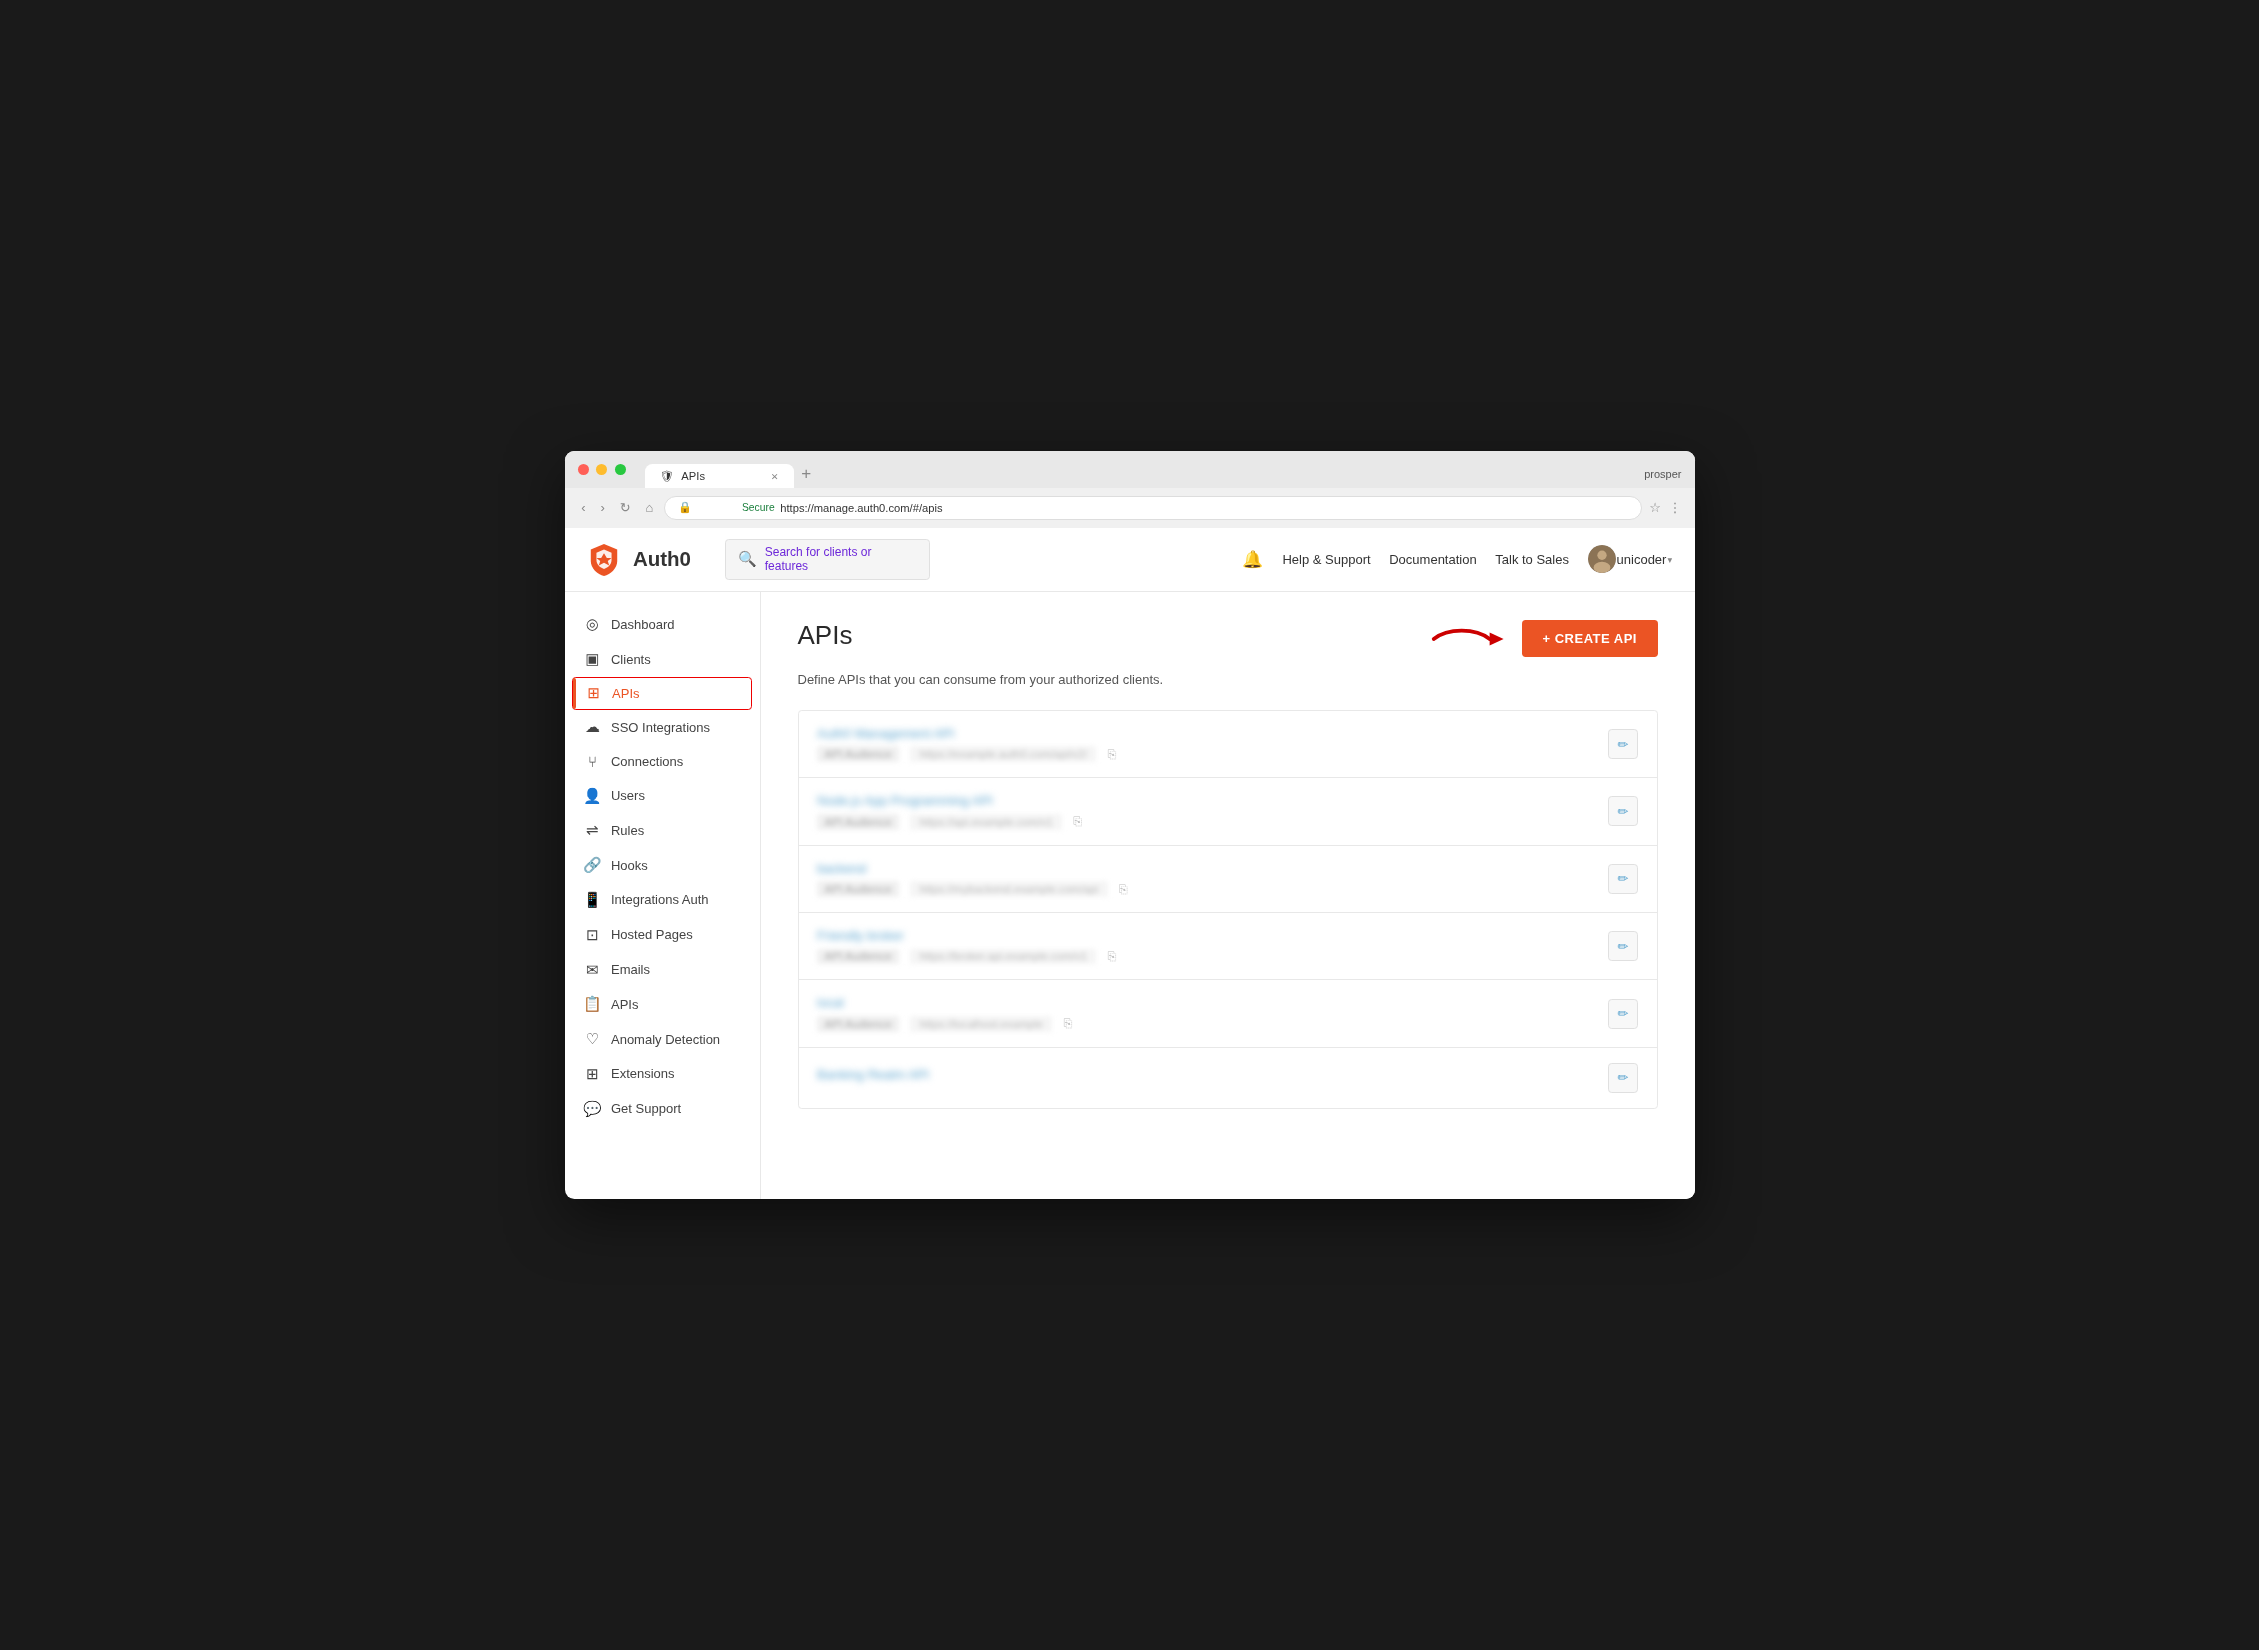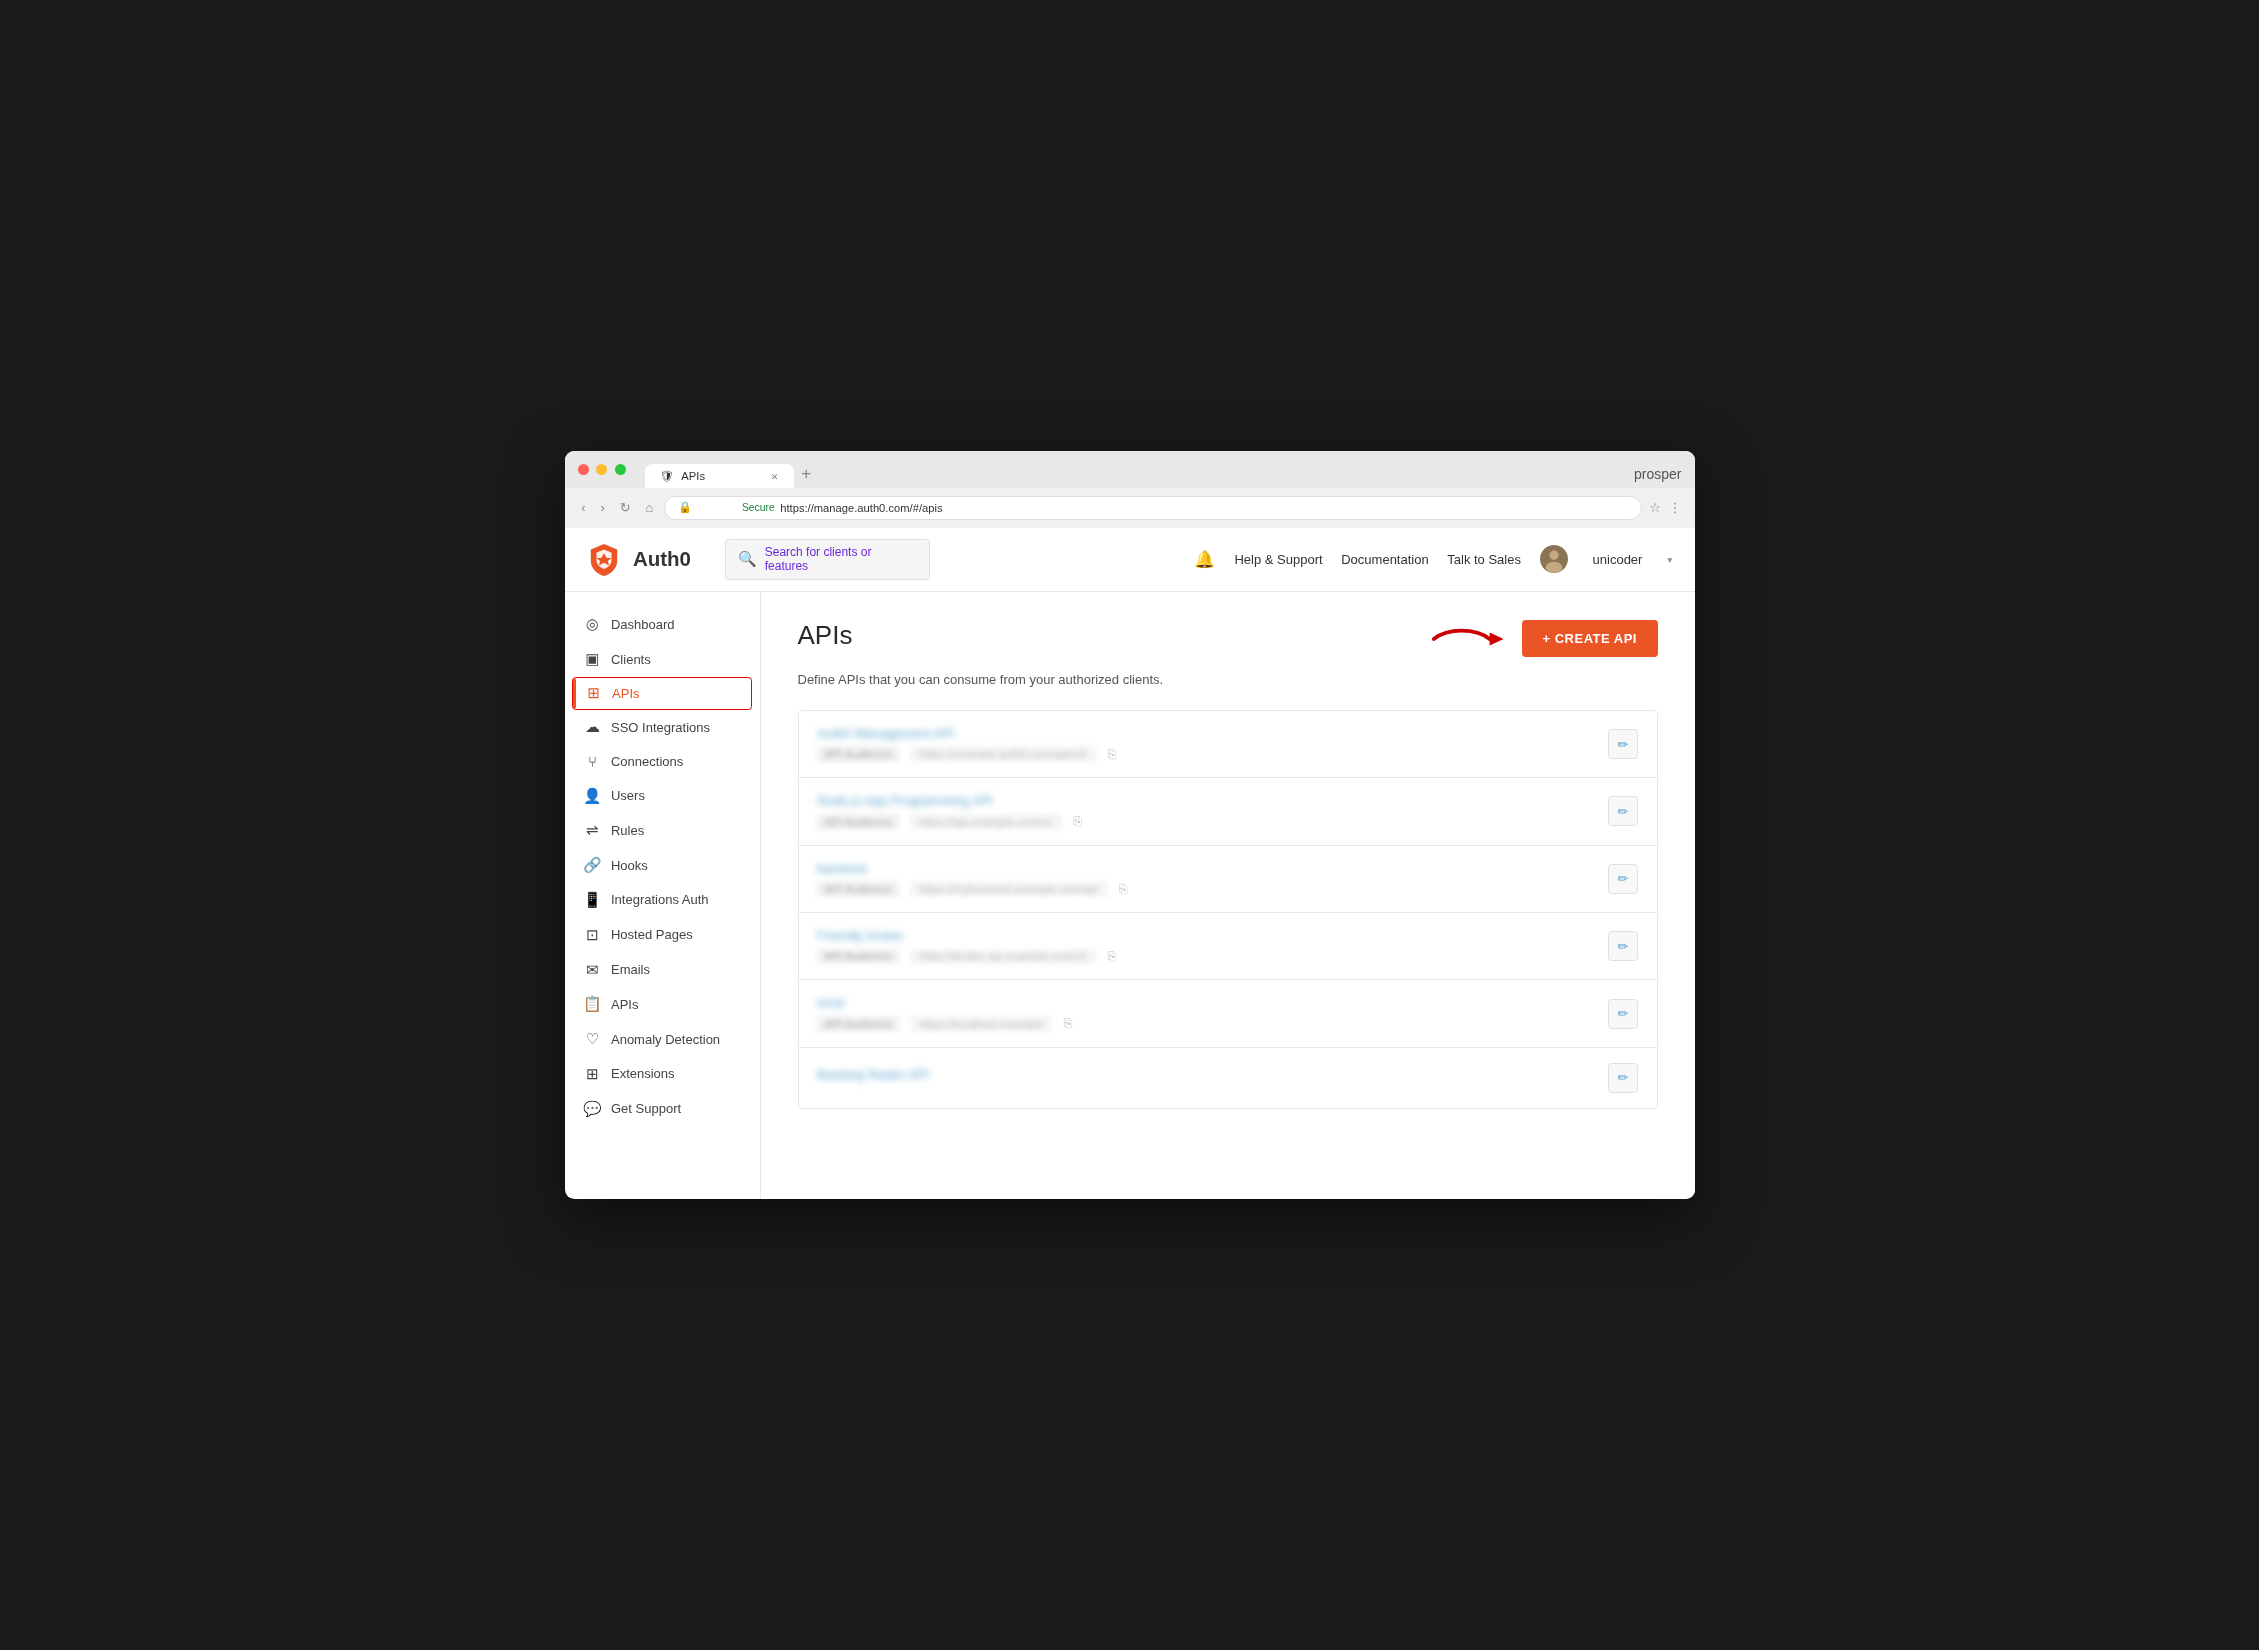--- a/index.html
+++ b/index.html
@@ -34,21 +34,21 @@
       border-radius: 7.5px 7.5px 0 0;
       padding: 5.6px 15px;
       font-size: 11.2px;
       color: #333;
       display: flex; align-items: center; gap: 7.5px;
       min-width: 149px;
     }
     .tab-close { font-size: 9.3px; color: #888; margin-left: auto; cursor: pointer; }
     .tab-new { background: transparent; color: #888; font-size: 17px; padding: 3.7px 7.5px; }
 
-    .browser-user { margin-left: auto; font-size: 14px; color: #555; }
+    .browser-user { margin-left: auto; font-size: 11px; color: #555; }
 
     .address-bar {
       background: #f0f0f0;
       padding: 7.5px 13px;
       display: flex; align-items: center; gap: 7.5px;
     }
     .nav-btn { background: none; border: none; color: #888; cursor: pointer; font-size: 13px; padding: 1.9px 3.7px; }
     .address-input {
       flex: 1;
       background: #fff;
@@ -88,21 +88,21 @@
       padding: 5.6px 13px;
       display: flex; align-items: center; gap: 7.5px;
       width: 205px;
       cursor: text;
     }
     .search-placeholder { font-size: 12px; color: #6d28d9; }
 
     .header-nav { margin-left: auto; display: flex; align-items: center; gap: 18.6px; }
     .header-bell { font-size: 17px; color: #555; cursor: pointer; }
     .header-link { font-size: 13px; color: #333; cursor: pointer; text-decoration: none; }
-    .user-menu { display: flex; align-items: center; gap: 25px; cursor: pointer; }
+    .user-menu { display: flex; align-items: center; gap: 1px; cursor: pointer; }
     .user-avatar { width: 28px; height: 28px; border-radius: 50%; background: #ccc; overflow: hidden; display: flex; align-items: center; justify-content: center; font-size: 13px; }
     .user-name { font-size: 13px; color: #333; }
     .chevron { font-size: 9.3px; color: #888; }
 
     
     .app-body { display: flex; flex: 1; }
 
     
     .sidebar {
       width: 196px;

